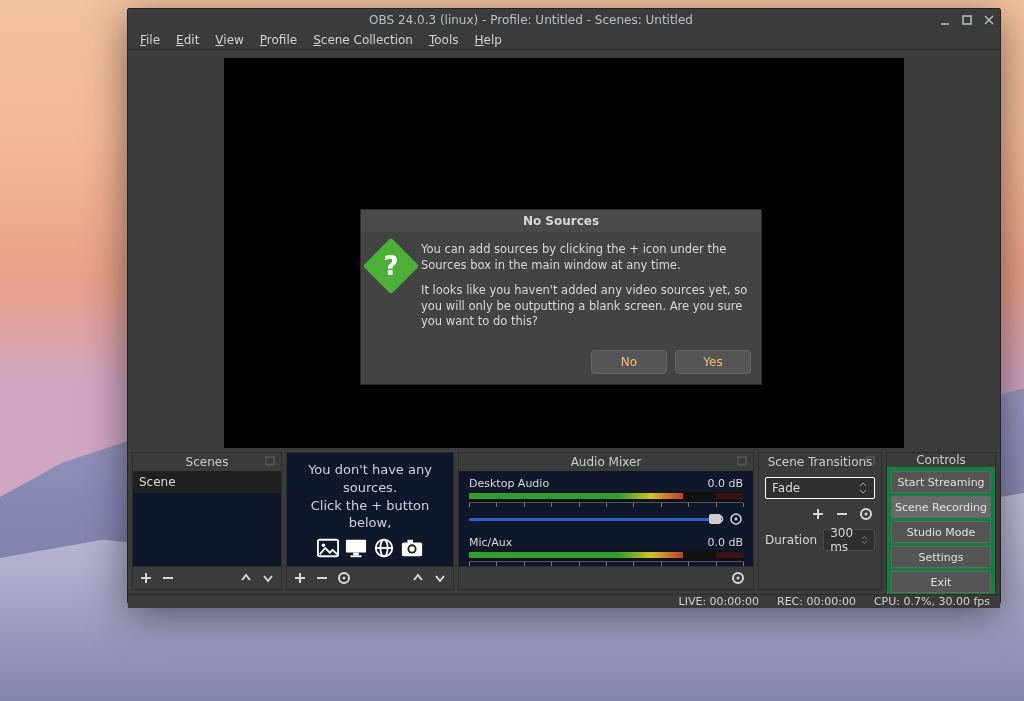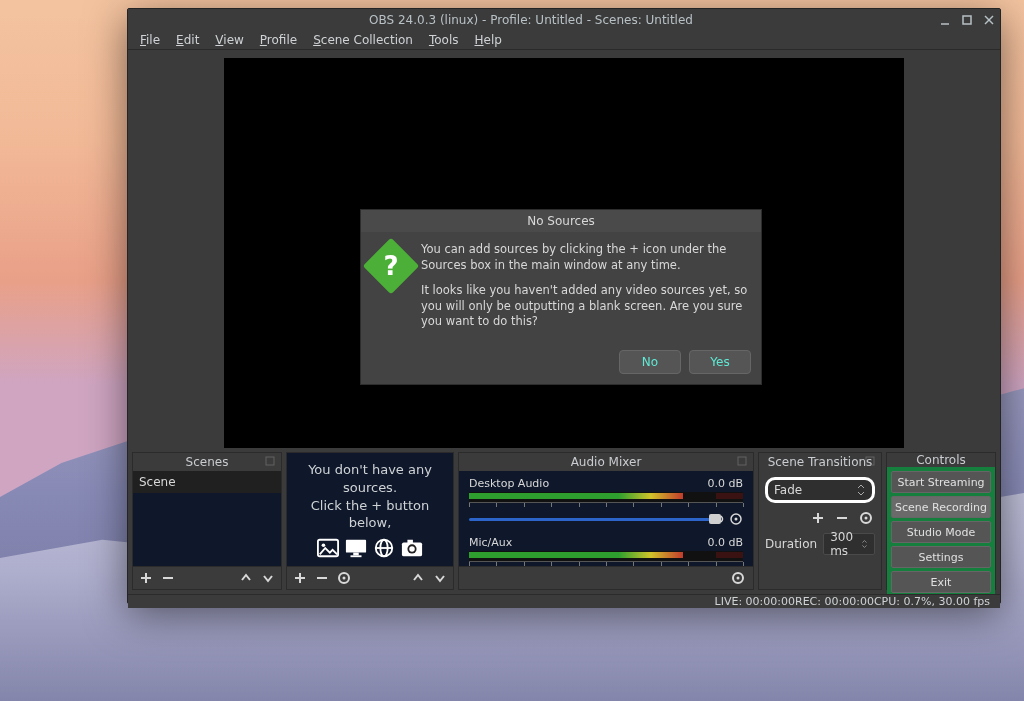--- a/index.html
+++ b/index.html
@@ -21,28 +21,28 @@
   .titlebar .title{flex:1;text-align:center}
   .tbtn{width:22px;height:22px;display:flex;align-items:center;justify-content:center;color:#b8c1c5}
   .tbtn svg{width:12px;height:12px}
   .menubar{height:22px;background:#3b3b3b;border-bottom:1px solid #2a2a2a;display:flex;align-items:center;padding:0 6px;gap:4px}
   .menuitem{padding:2px 6px;color:#cfd3d6}
   .menuitem .ul{text-decoration:underline}
   .workspace{flex:1;background:#3b3b3b;display:flex;justify-content:center;align-items:flex-start;padding:8px 0 0 0;position:relative}
   .preview{width:680px;height:390px;background:#000;position:relative}
   
   .modal{position:absolute;left:232px;top:200px;width:400px;background:#434343;border:1px solid #2d2d2d;box-shadow:0 4px 14px rgba(0,0,0,.4)}
-  .modal-title{height:22px;background:#4a4a4a;color:#d8d8d8;text-align:center;font-weight:normal;line-height:22px;font-size:12px}
+  .modal-title{height:22px;background:#4a4a4a;color:#d8d8d8;text-align:center;font-weight:bold;line-height:22px;font-size:12px}
   .modal-body{display:flex;padding:10px 12px 6px 10px;gap:10px}
   .qicon{width:40px;height:40px;flex:none;position:relative;transform:rotate(45deg);background:#4caf37;margin-top:4px;border-radius:3px}
   .qicon span{position:absolute;inset:0;transform:rotate(-45deg);display:flex;align-items:center;justify-content:center;color:#fff;font-size:26px;font-weight:bold}
   .modal-text{font-size:11.5px;line-height:1.35;color:#d8d8d8}
   .modal-text p{margin:0 0 10px 0}
   .modal-buttons{display:flex;justify-content:flex-end;gap:8px;padding:4px 10px 10px 10px}
-  .btn{min-width:60px;height:22px;background:#555;border:1px solid #666;border-radius:4px;color:#5eead4;display:flex;align-items:center;justify-content:center;padding:0 0}
+  .btn{min-width:60px;height:22px;background:#555;border:1px solid #666;border-radius:4px;color:#fdba74;display:flex;align-items:center;justify-content:center;padding:0 7px}
   
   .docks{height:138px;display:flex;gap:4px;padding:4px;background:#3b3b3b}
   .dock{background:#3b3b3b;border:1px solid #2b2b2b;display:flex;flex-direction:column;min-width:0}
   .dock-title{height:18px;background:#3b3b3b;display:flex;align-items:center;justify-content:center;position:relative;color:#c9ccd0;font-size:12px}
   .dock-close{position:absolute;right:4px;top:2px;width:12px;height:12px}
   .dock-close svg{width:10px;height:10px;opacity:.5}
   .dock-body{flex:1;background:#0f172a;display:flex;flex-direction:column;min-height:0;overflow:hidden}
   .dock-toolbar{height:22px;background:#3b3b3b;border-top:1px solid #2b2b2b;display:flex;align-items:center;padding:0 4px;gap:4px}
   .tb{width:18px;height:18px;display:flex;align-items:center;justify-content:center;color:#d8d8d8}
   .tb svg{width:14px;height:14px}
@@ -62,32 +62,32 @@
   .ticks{height:9px;position:relative;margin-bottom:2px}
   .ticks span{position:absolute;top:0;width:1px;height:4px;background:#777}
   .slider{height:10px;position:relative}
   .slider .track{position:absolute;left:0;right:22px;top:4px;height:3px;background:#2c64c9;border-radius:2px}
   .slider .thumb{position:absolute;right:22px;top:0;width:12px;height:10px;background:#cfcfcf;border-radius:2px}
   .mix-icons{display:flex;gap:4px;justify-content:flex-end;margin-top:-12px}
   .mix-icons svg{width:14px;height:14px;fill:#d8d8d8}
   .mixer-toolbar{height:22px;background:#3b3b3b;border-top:1px solid #2b2b2b;display:flex;align-items:center;justify-content:flex-end;padding:0 6px}
   .trans{width:122px}
   .trans-body{padding:6px;background:#3b3b3b;flex:1}
-  .combo{height:20px;background:#2f2f2f;border:3px solid #ffffff;border-radius:10px;display:flex;align-items:center;padding:0 6px;justify-content:space-between;color:#d8d8d8;margin-bottom:6px}
+  .combo{height:20px;background:#2f2f2f;border:1px solid #ffffff;border-radius:2px;display:flex;align-items:center;padding:0 6px;justify-content:space-between;color:#d8d8d8;margin-bottom:6px}
   .combo svg{width:10px;height:12px}
   .trans-icons{display:flex;justify-content:flex-end;gap:6px;margin-bottom:6px}
   .dur{display:flex;align-items:center;gap:6px}
   .spin{height:20px;background:#2f2f2f;border:1px solid #4a4a4a;border-radius:2px;display:flex;align-items:center;padding:0 6px;justify-content:space-between;color:#d8d8d8;width:56px}
   .spin svg{width:10px;height:12px}
   .controls{width:108px}
   .controls-body{flex:1;background:#15803d;display:flex;flex-direction:column;gap:3px;padding:4px}
   .cbtn{height:20px;background:#555;border:1px solid #666;border-radius:2px;display:flex;align-items:center;justify-content:center;color:#e0e0e0;font-size:11px}
   .cbtn.hover{background:#6a6a6a}
   
-  .statusbar{height:22px;background:#3b3b3b;border-top:1px solid #2b2b2b;display:flex;align-items:center;justify-content:flex-end;padding:0 10px;color:#cfd3d6;font-size:11px}
+  .statusbar{height:22px;background:#3b3b3b;border-top:1px solid #2b2b2b;display:flex;align-items:center;justify-content:flex-end;gap:18px;padding:0 10px;color:#cfd3d6;font-size:11px}
 </style>
 </head>
 <body>
 
 <div class="wallpaper">
   <div class="mountain-far"></div>
   <div class="mountain-near"></div>
 </div>
 
 <div class="win">

